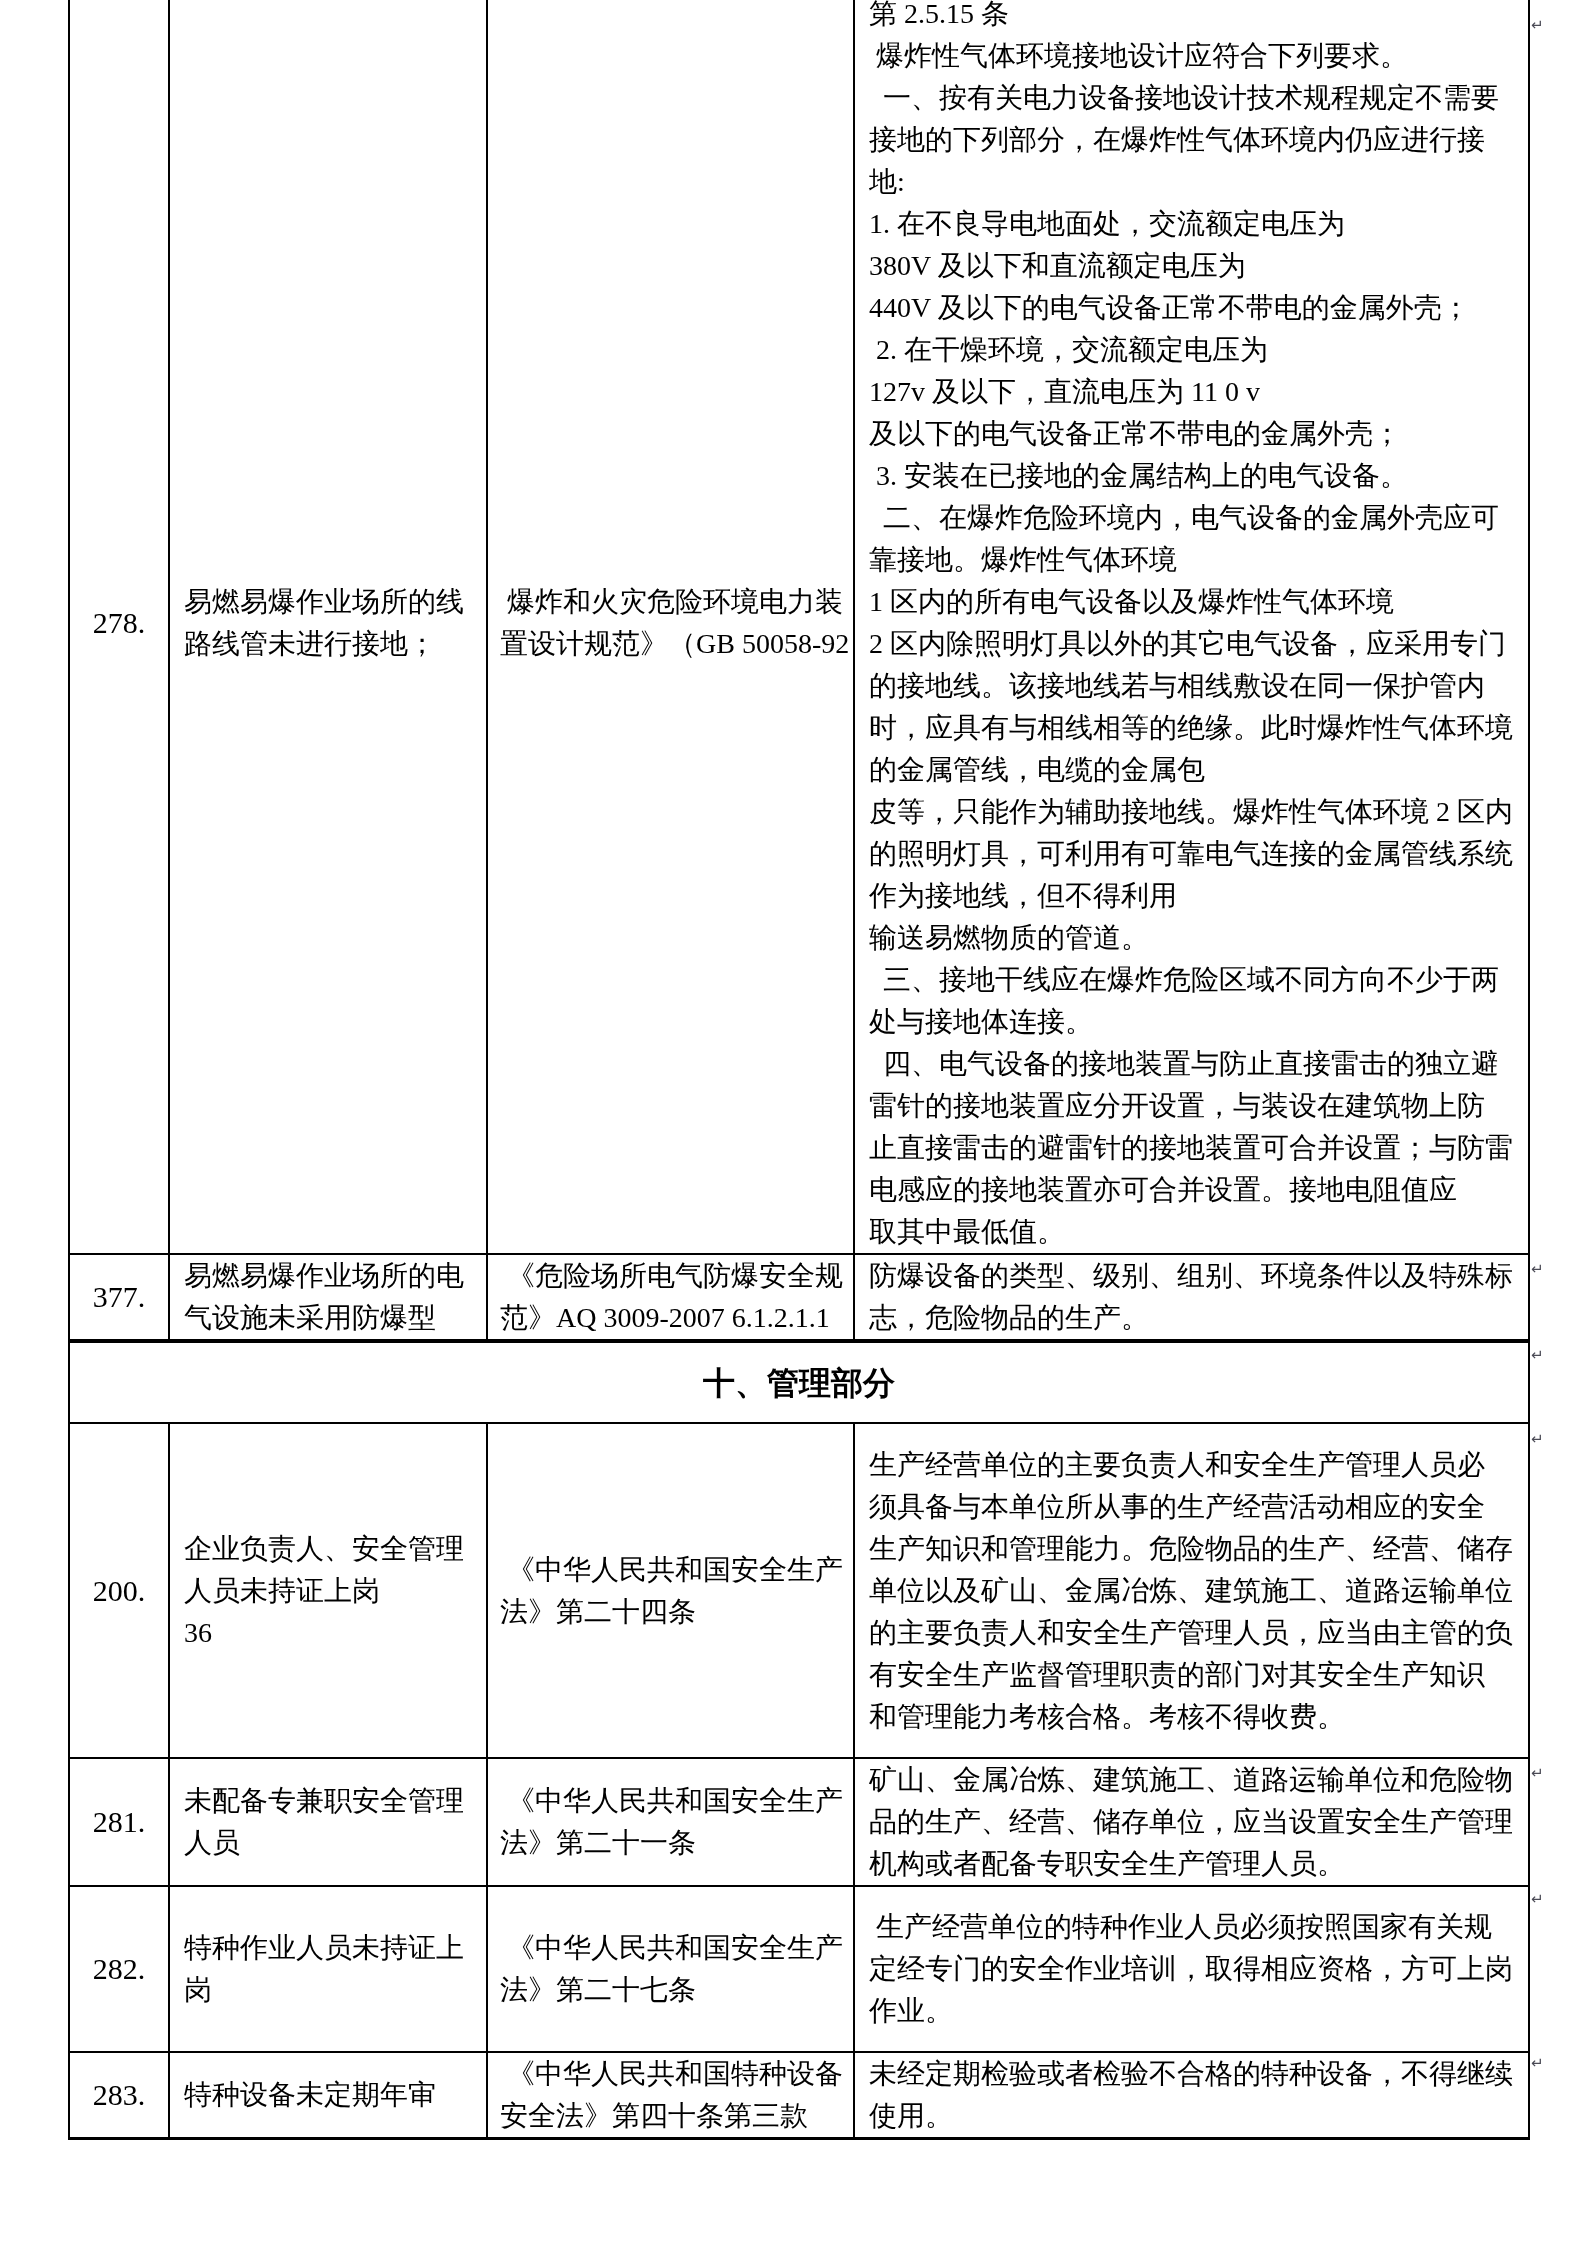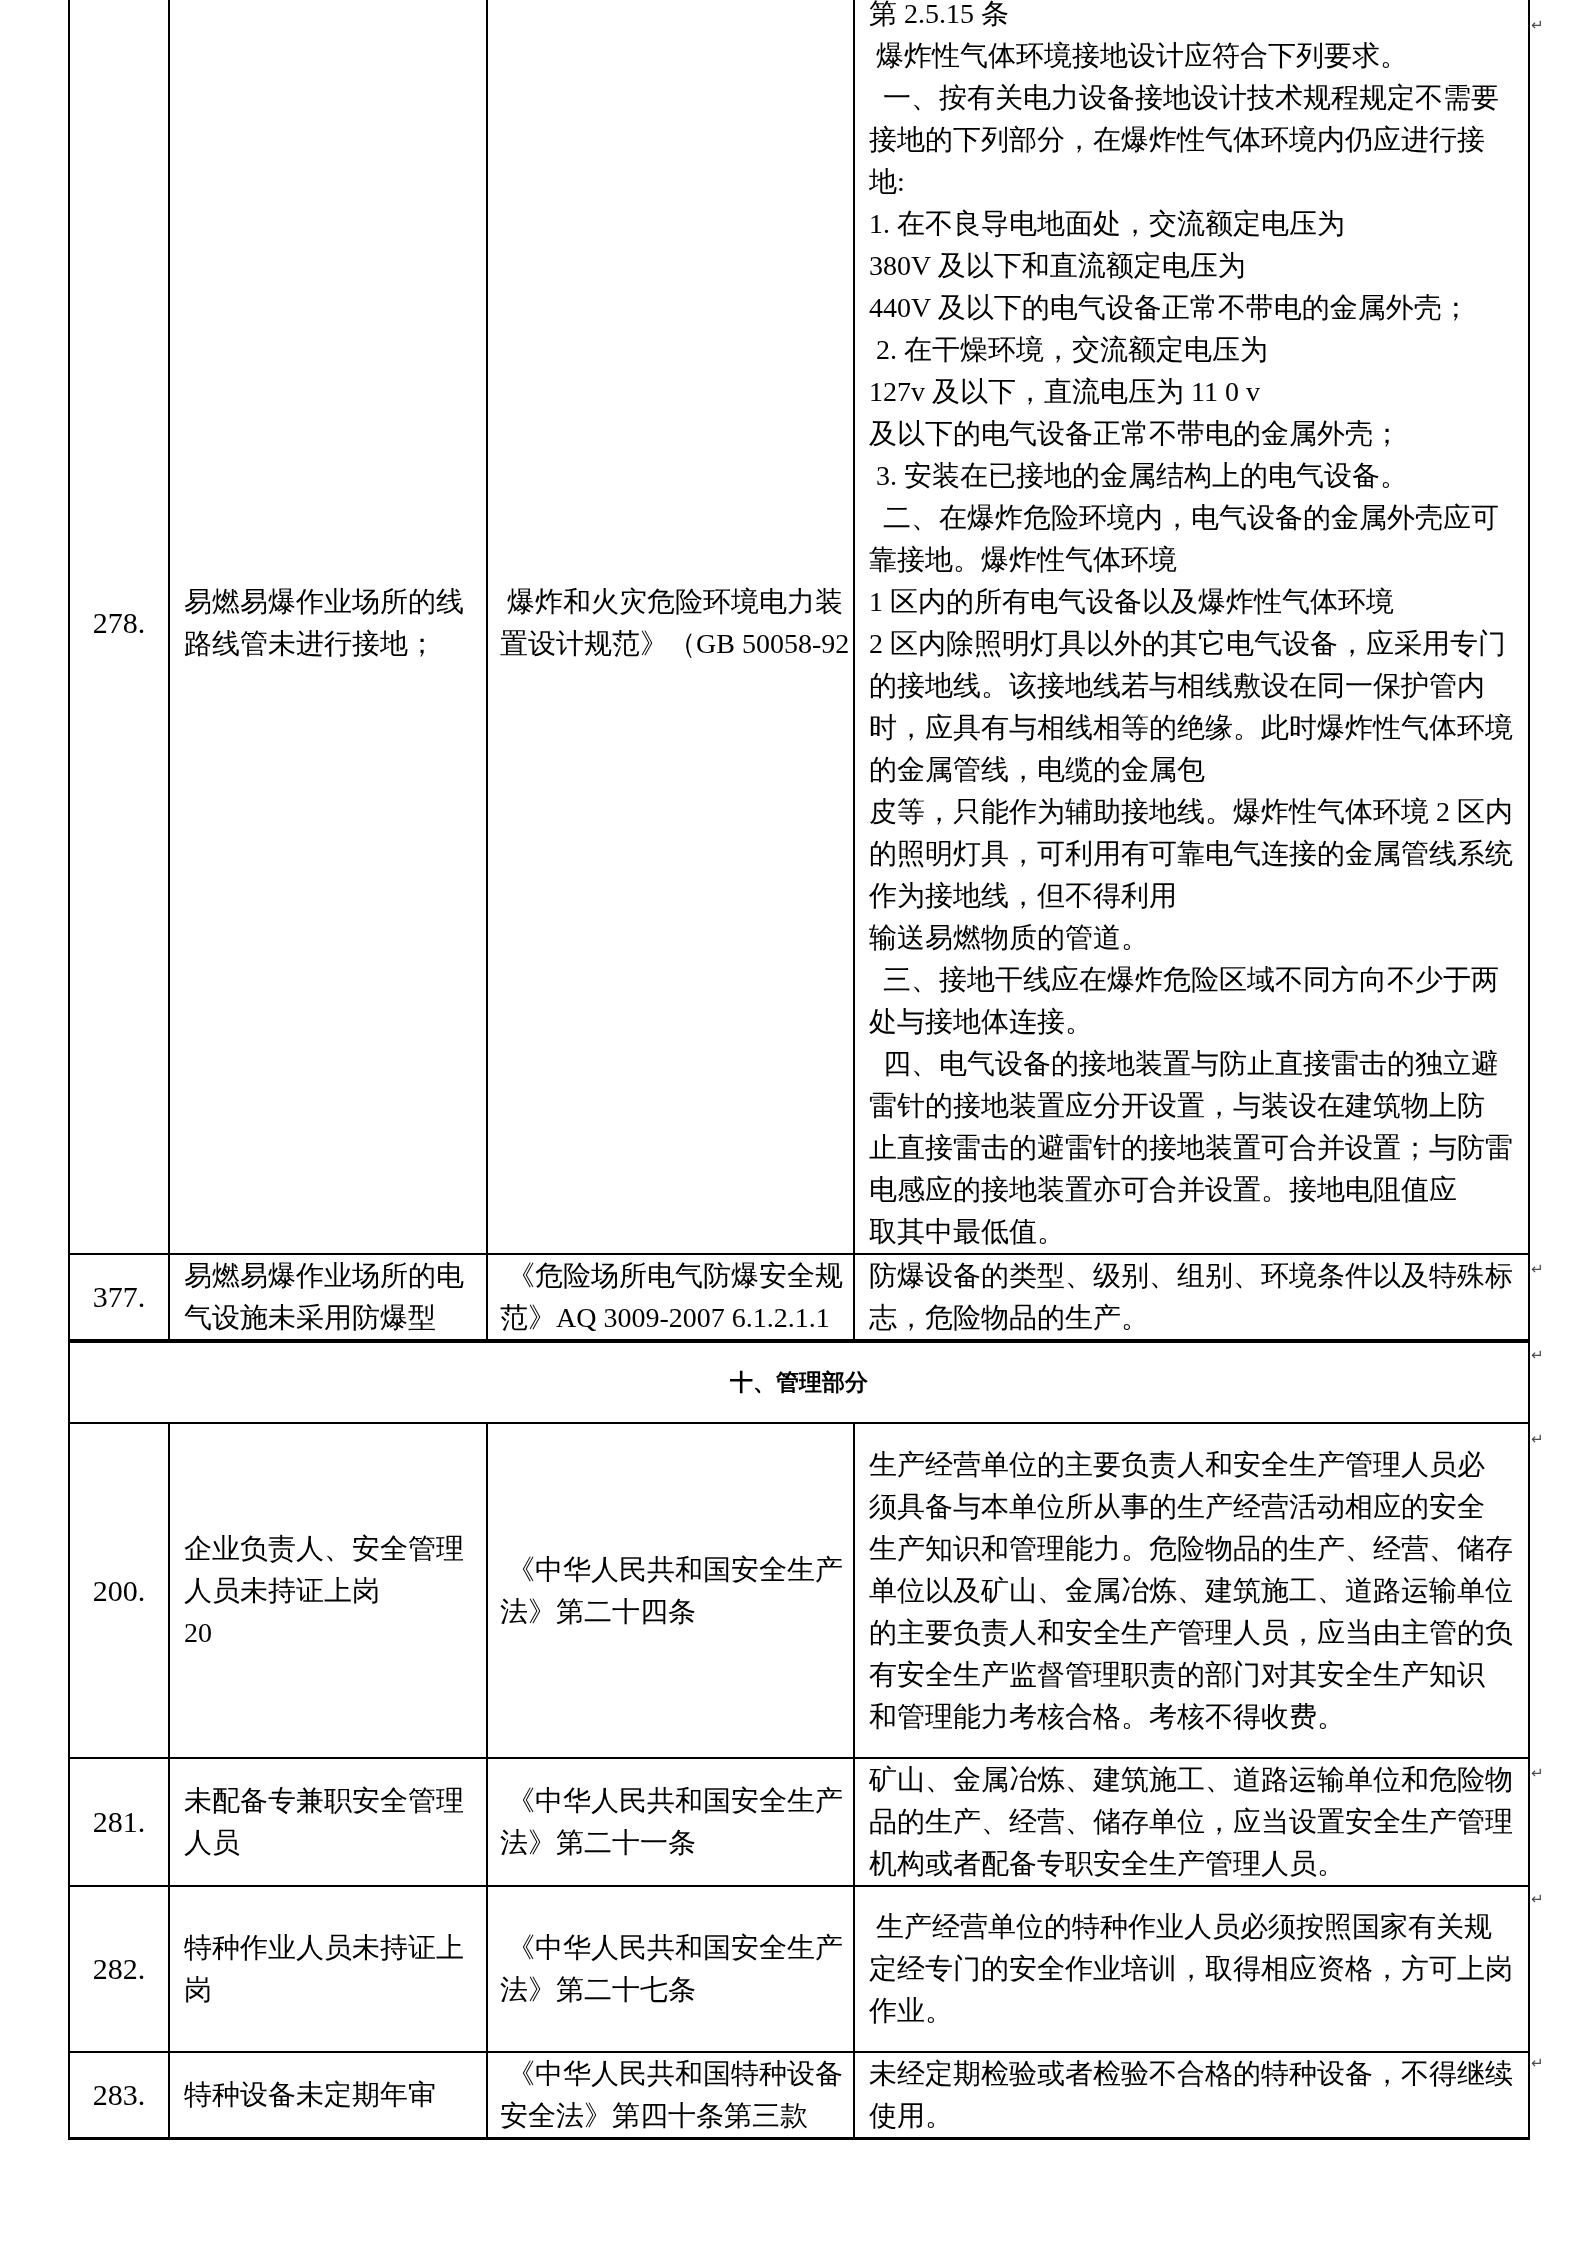--- a/index.html
+++ b/index.html
@@ -39,21 +39,21 @@
     line-height:42px;
     white-space:pre;
   }
   td.c-issue { padding-left:14px; padding-right:4px; }
   td.c-basis { padding-left:12px; padding-right:2px; }
   td.c-detail { padding-left:14px; padding-right:2px; }
 
   td.c-section {
     text-align:center;
     font-weight:bold;
-    font-size:23px;
+    font-size:32px;
     line-height:40px;
   }
 
   tr.row-278 { height:1258px; }
   tr.row-279 { height:84px; }
   tr.section-row { height:82px; }
   tr.row-280 { height:335px; }
   tr.row-281 { height:126px; }
   tr.row-282 { height:166px; }
   tr.row-283 { height:86px;padding-left:44px; }
@@ -127,21 +127,21 @@
         <td class="c-detail">防爆设备的类型、级别、组别、环境条件以及特殊标
 志，危险物品的生产。</td>
       </tr>
       <tr class="section-row">
         <td class="c-section" colspan="4">十、管理部分</td>
       </tr>
       <tr class="row-280">
         <td class="c-num">200.</td>
         <td class="c-issue">企业负责人、安全管理
 人员未持证上岗
-20</td>
+36</td>
         <td class="c-basis"> 《中华人民共和国安全生产
 法》第二十四条</td>
         <td class="c-detail">生产经营单位的主要负责人和安全生产管理人员必
 须具备与本单位所从事的生产经营活动相应的安全
 生产知识和管理能力。危险物品的生产、经营、储存
 单位以及矿山、金属冶炼、建筑施工、道路运输单位
 的主要负责人和安全生产管理人员，应当由主管的负
 有安全生产监督管理职责的部门对其安全生产知识
 和管理能力考核合格。考核不得收费。</td>
       </tr>

